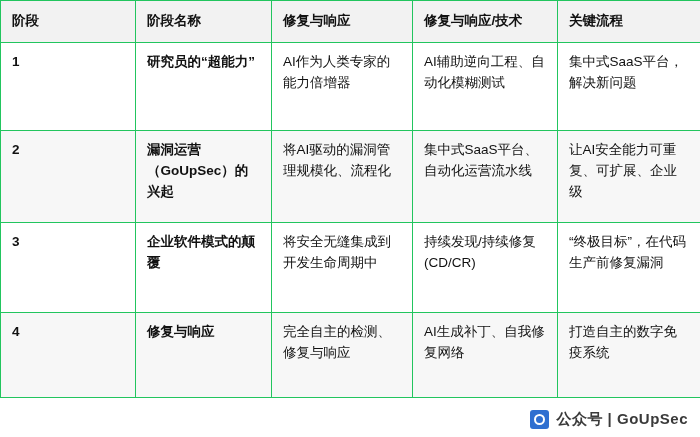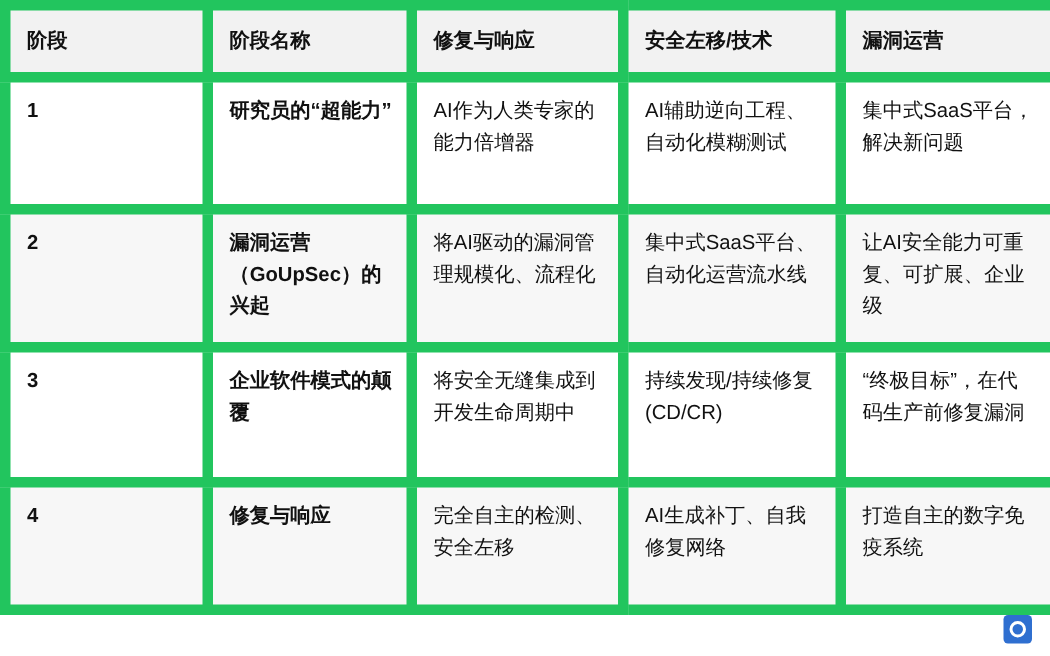--- a/index.html
+++ b/index.html
@@ -22,21 +22,21 @@
     box-sizing: border-box;
   }
   table.stage-table {
     border-collapse: collapse;
     width: 700px;
     table-layout: fixed;
     background: #ffffff;
   }
   table.stage-table th,
   table.stage-table td {
-    border: 7px solid #22c55e;
+    border: 1px solid #22c55e;
     vertical-align: top;
     padding: 9px 10px 9px 11px;
     font-size: 13.5px;
     line-height: 1.55;
     box-sizing: border-box;
   }
   table.stage-table thead th {
     background: #f2f2f2;
     font-weight: bold;
     font-size: 13.5px;
@@ -112,22 +112,22 @@
 </head>
 <body>
 
 <div class="table-wrap">
   <table class="stage-table">
     <thead>
       <tr>
         <th class="c0">阶段</th>
         <th class="c1">阶段名称</th>
         <th class="c2">修复与响应</th>
-        <th class="c3">安全左移/技术</th>
-        <th class="c4">漏洞运营</th>
+        <th class="c3">修复与响应/技术</th>
+        <th class="c4">关键流程</th>
       </tr>
     </thead>
     <tbody>
       <tr class="r-stage1">
         <td class="c0 col-num">1</td>
         <td class="c1 col-name">研究员的“超能力”</td>
         <td class="c2">AI作为人类专家的能力倍增器</td>
         <td class="c3">AI辅助逆向工程、自动化模糊测试</td>
         <td class="c4">集中式SaaS平台，解决新问题</td>
       </tr>
@@ -141,23 +141,24 @@
       <tr class="r-stage3">
         <td class="c0 col-num">3</td>
         <td class="c1 col-name">企业软件模式的颠覆</td>
         <td class="c2">将安全无缝集成到开发生命周期中</td>
         <td class="c3">持续发现/持续修复 (CD/CR)</td>
         <td class="c4">“终极目标”，在代码生产前修复漏洞</td>
       </tr>
       <tr class="r-stage4 row-alt">
         <td class="c0 col-num">4</td>
         <td class="c1 col-name">修复与响应</td>
-        <td class="c2">完全自主的检测、安全左移</td>
+        <td class="c2">完全自主的检测、修复与响应</td>
         <td class="c3">AI生成补丁、自我修复网络</td>
         <td class="c4">打造自主的数字免疫系统</td>
       </tr>
     </tbody>
   </table>
 
   <div class="watermark">
     <span class="wm-logo"></span>
+    <span class="wm-text">公众号 | GoUpSec</span>
   </div>
 </div>
 
 </body></html>

